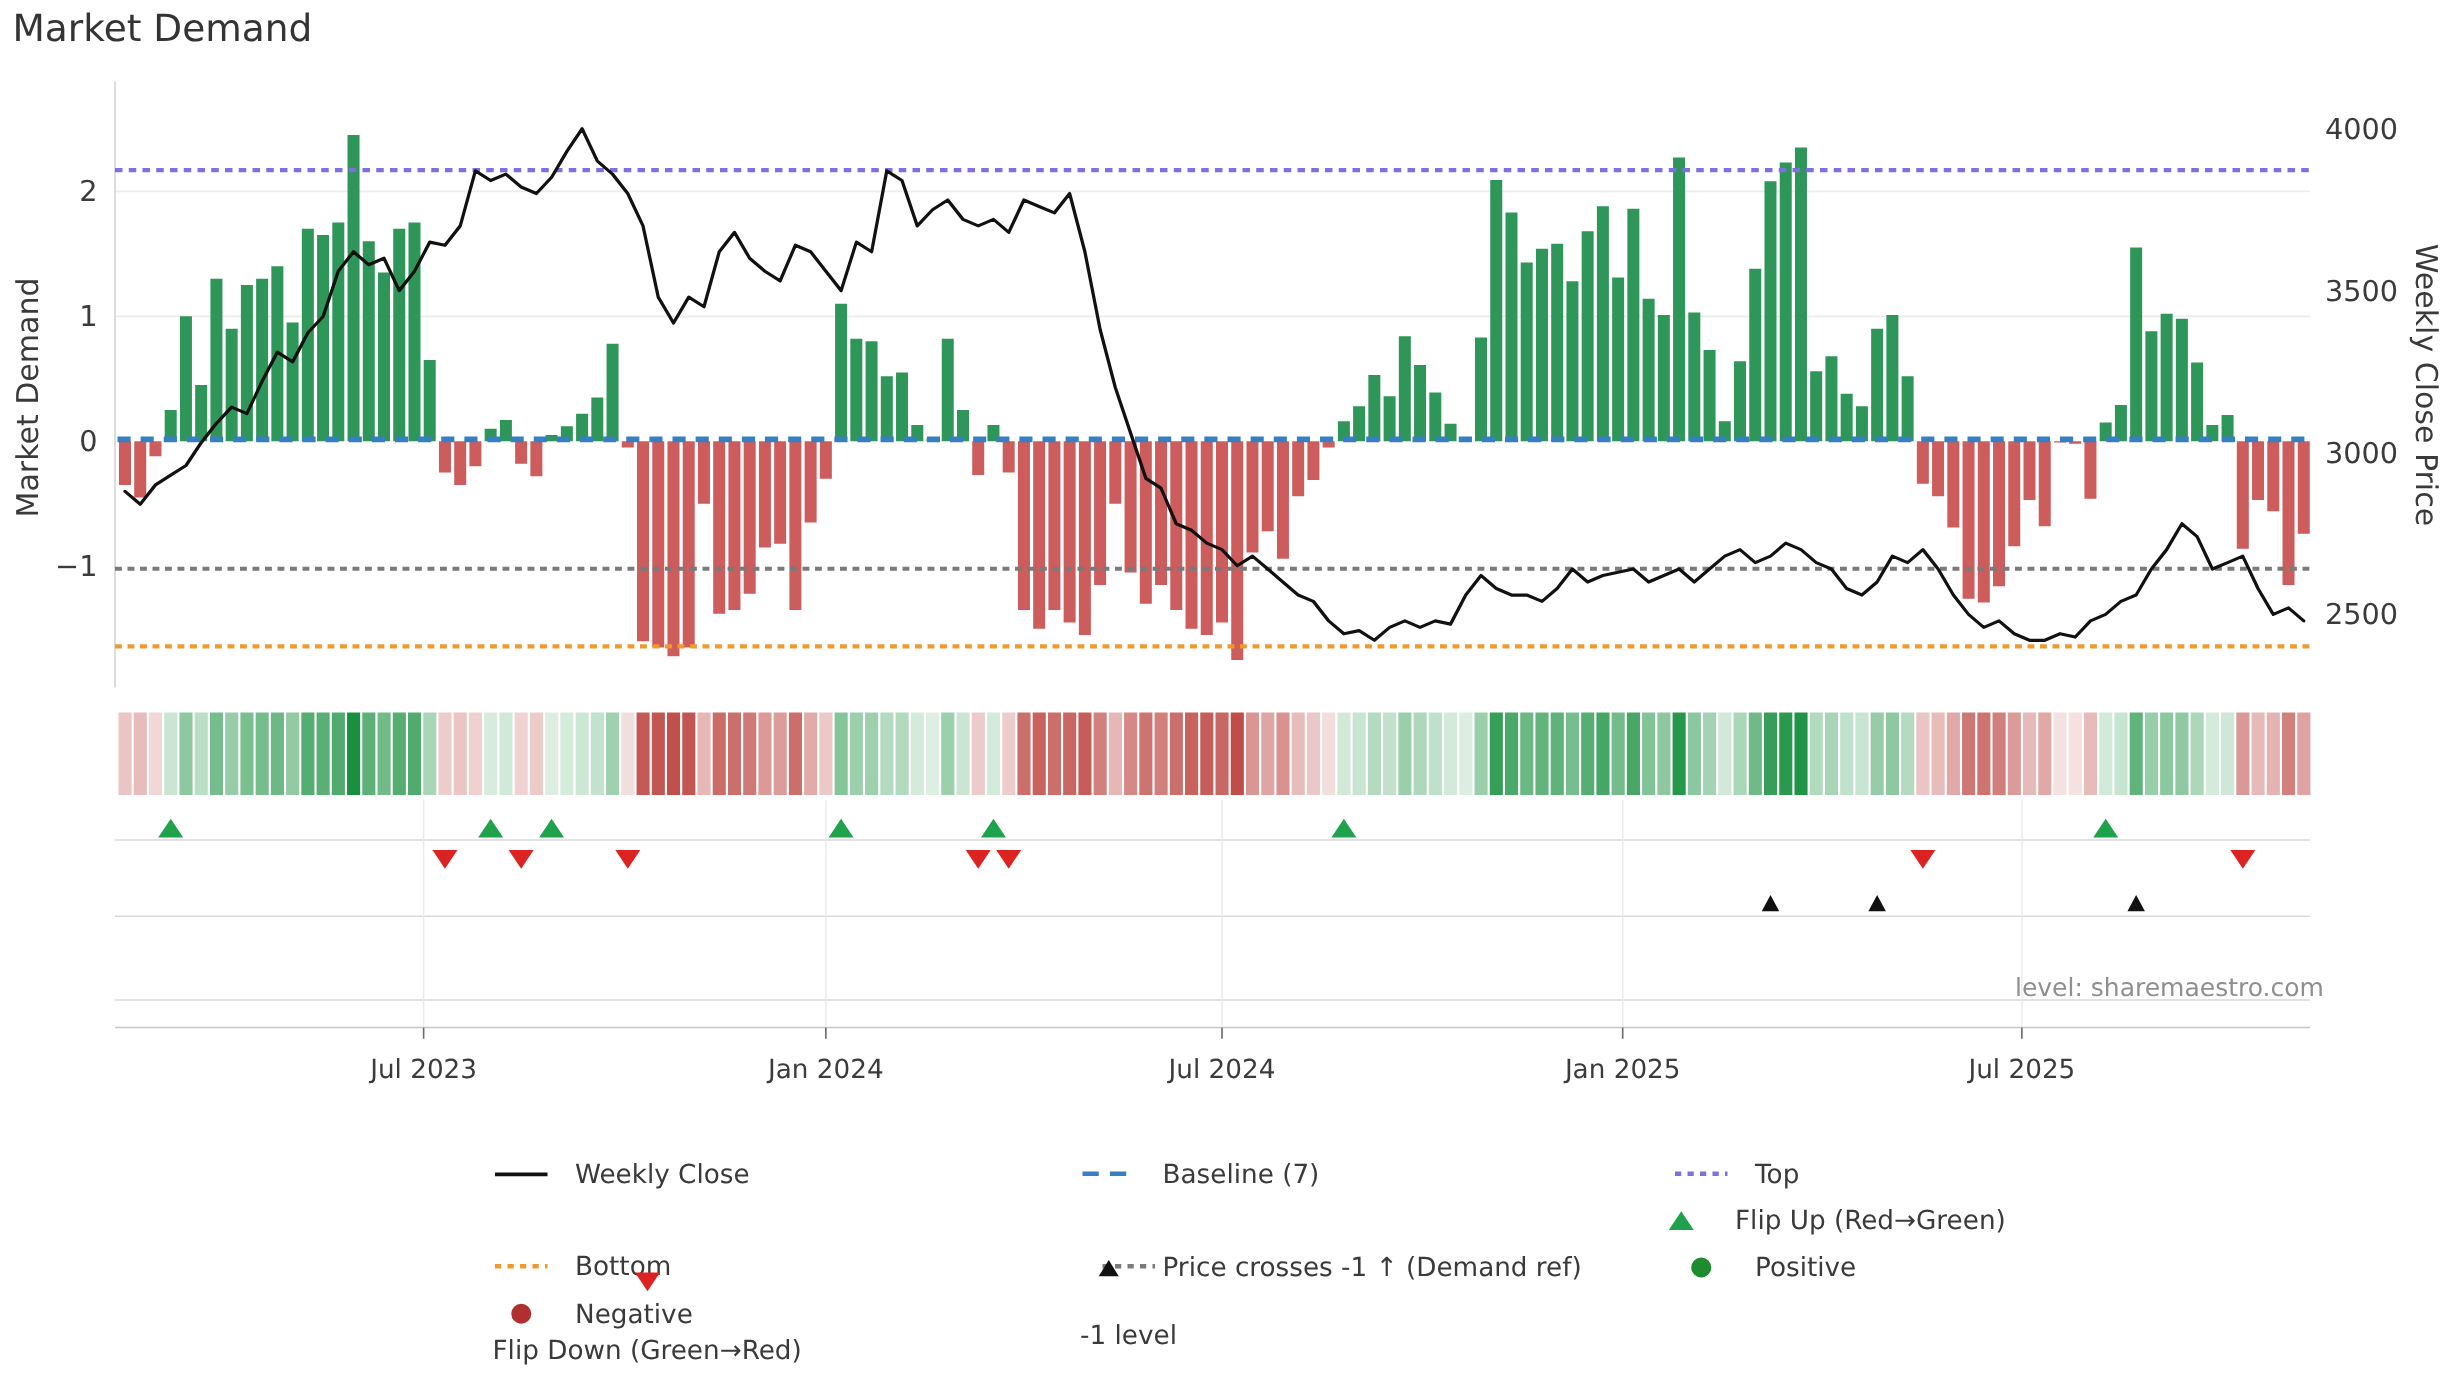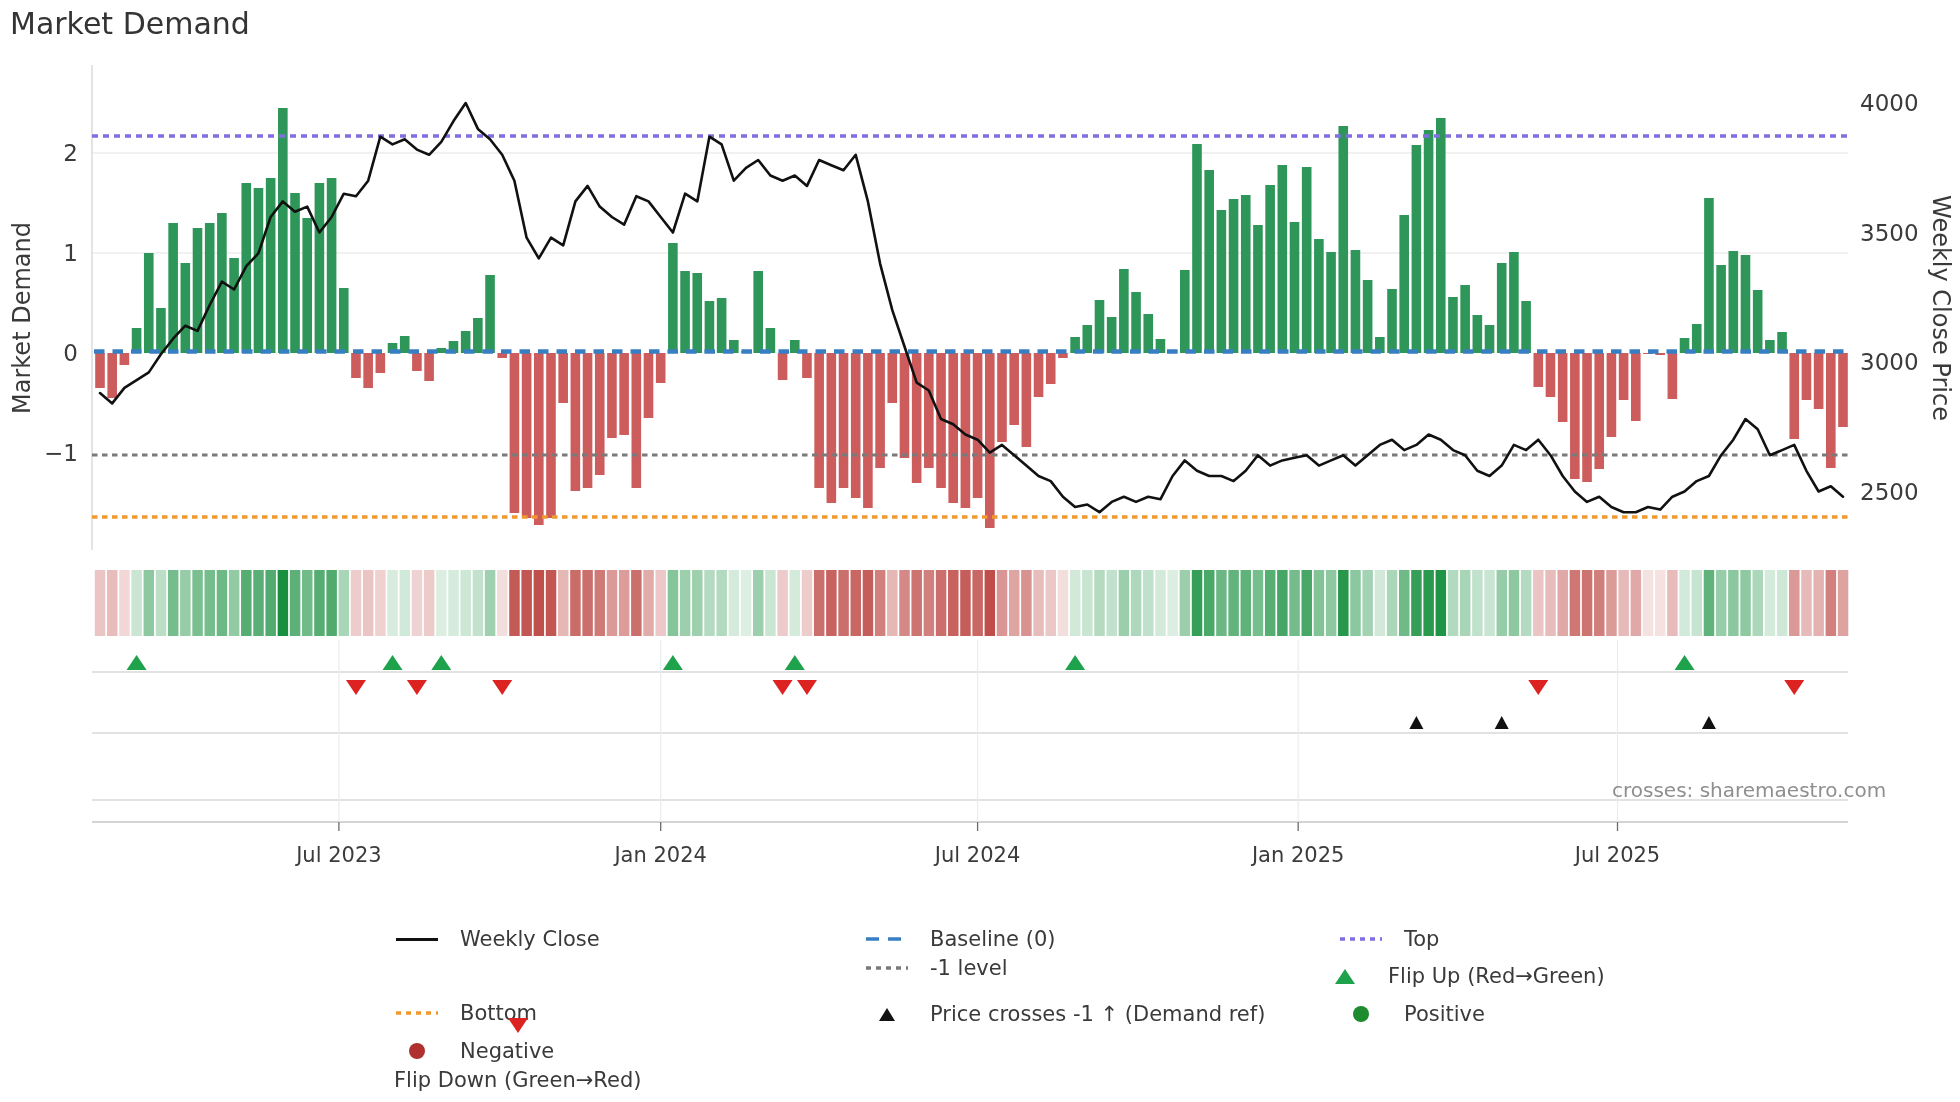--- a/index.html
+++ b/index.html
@@ -365,55 +365,55 @@
     <text x="78" y="161" text-anchor="end" font-size="23" fill="#3b3b3b">2</text>
     <text x="78" y="261" text-anchor="end" font-size="23" fill="#3b3b3b">1</text>
     <text x="78" y="361" text-anchor="end" font-size="23" fill="#3b3b3b">0</text>
     <text x="78" y="461" text-anchor="end" font-size="23" fill="#3b3b3b">−1</text>
     <text x="1860" y="111" text-anchor="start" font-size="23" fill="#3b3b3b">4000</text>
     <text x="1860" y="240.5" text-anchor="start" font-size="23" fill="#3b3b3b">3500</text>
     <text x="1860" y="370" text-anchor="start" font-size="23" fill="#3b3b3b">3000</text>
     <text x="1860" y="499.5" text-anchor="start" font-size="23" fill="#3b3b3b">2500</text>
   </svg>
 
-<div class="source">crosses: sharemaestro.com</div>
+<div class="source">level: sharemaestro.com</div>
 
 <div>
   <div class="leg-item" style="left:394px;top:927px;">
     <span class="leg-marker">
         <span class="line-black"></span>
       </span>
     <span>Weekly Close</span>
   </div>
   <div class="leg-item" style="left:864px;top:927px;">
     <span class="leg-marker">
       <svg width="46" height="8">
           <line x1="2" y1="4" x2="44" y2="4" stroke="#377fc2" stroke-width="3.5" stroke-dasharray="13 9"></line>
         </svg>
     </span>
-    <span>Baseline (0)</span>
+    <span>Baseline (7)</span>
   </div>
   <div class="leg-item" style="left:1338px;top:927px;">
     <span class="leg-marker">
       <svg width="46" height="8">
           <line x1="2" y1="4" x2="44" y2="4" stroke="#7f6fe0" stroke-width="3.5" stroke-dasharray="5 5"></line>
         </svg>
     </span>
     <span>Top</span>
   </div>
 
   <div class="leg-item" style="left:394px;top:964px;margin-top:37px;">
     <span class="leg-marker">
       <svg width="46" height="8">
           <line x1="2" y1="4" x2="44" y2="4" stroke="#f0992e" stroke-width="3.5" stroke-dasharray="5 5"></line>
         </svg>
     </span>
     <span>Bottom</span>
   </div>
-  <div class="leg-item" style="left:864px;top:956px;">
+  <div class="leg-item" style="left:864px;top:990px;flex-direction:column;">
     <span class="leg-marker">
       <svg width="46" height="8">
           <line x1="2" y1="4" x2="44" y2="4" stroke="#7a7a7a" stroke-width="3.5" stroke-dasharray="5 5"></line>
         </svg>
     </span>
     <span>-1 level</span>
   </div>
   <div class="leg-item" style="left:1322px;top:964px;">
     <span class="leg-marker">
         <span class="tri-up"></span>

